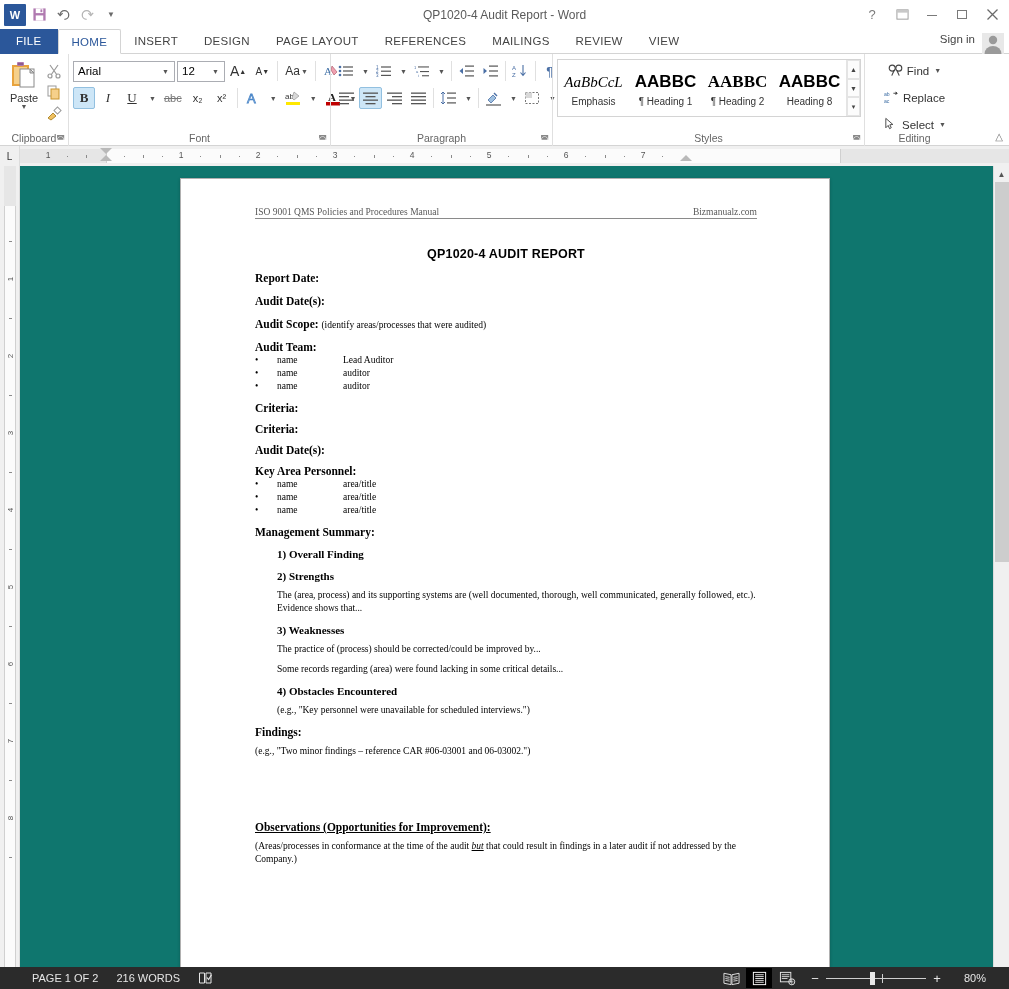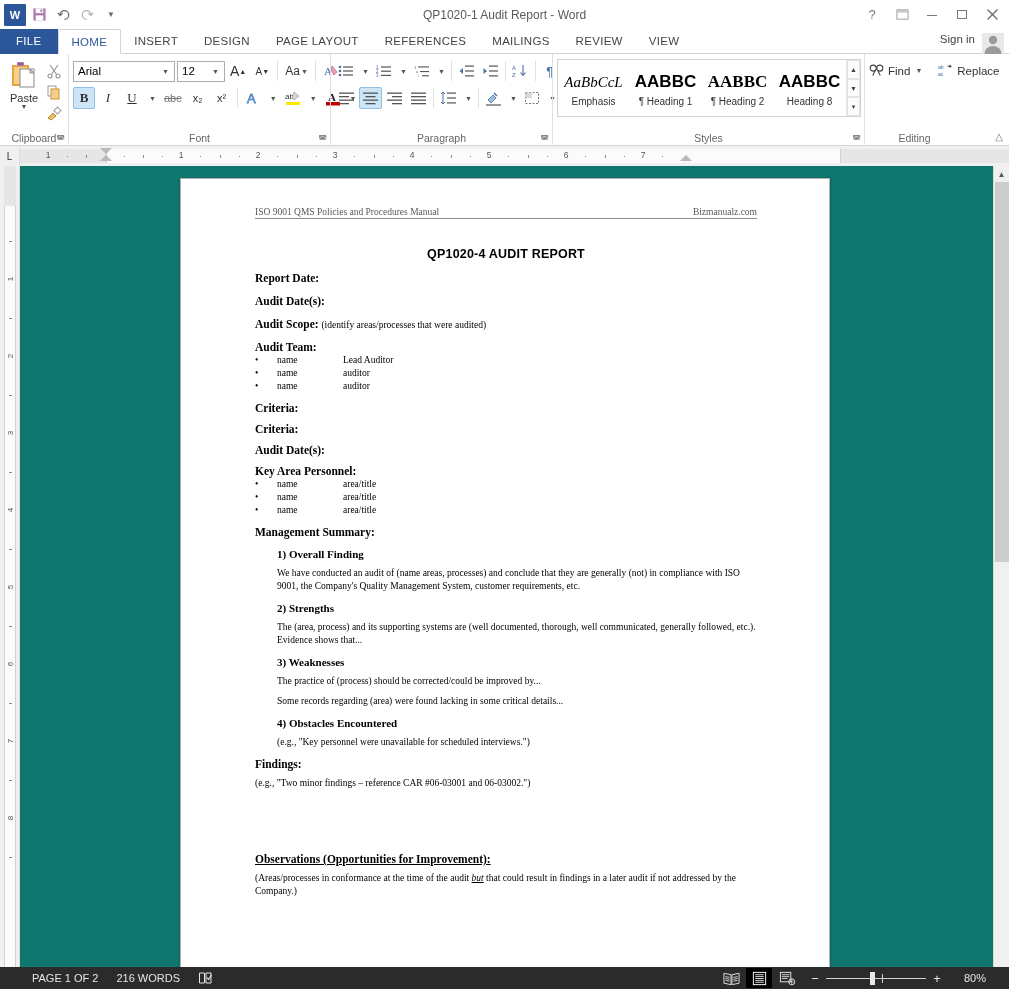--- a/index.html
+++ b/index.html
@@ -270,21 +270,21 @@
           </svg>
       </div>
       <div class="qatbtn">
         <svg width="15" height="14" viewBox="0 0 16 16">
             <path d="M12 8 A5 5 0 1 0 7 13" stroke="#b4b4b4" stroke-width="1.4" fill="none"></path>
             <path d="M14.5 5.5 L11.8 8.6 L9 5.8" stroke="#b4b4b4" stroke-width="1.4" fill="none"></path>
           </svg>
       </div>
       <div class="qatbtn" style="font-size:8px;">▼</div>
     </div>
-    <div class="titletext">QP1020-1 Audit Report - Word</div>
+    <div class="titletext">QP1020-4 Audit Report - Word</div>
     <div class="wincontrols">
       <div>?</div>
       <div>
         <svg width="13" height="13" viewBox="0 0 14 14">
             <rect x="1" y="2" width="12" height="10" fill="none" stroke="#9a9a9a"></rect>
             <rect x="1" y="2" width="12" height="3" fill="#c8c8c8"></rect>
           </svg>
       </div>
       <div>
         <svg width="12" height="10" viewBox="0 0 12 10">
@@ -623,21 +623,21 @@
             <div>▼</div>
             <div>▾</div>
           </div>
         </div>
       </div>
       <div class="grouplabel">Styles</div>
       <div class="dlglauncher">◚</div>
     </div>
 
     <div class="group grp-editing">
-      <div class="gcontent" style="flex-direction:row;align-items:flex-start;padding-top:4px;gap:16px;">
+      <div class="gcontent" style="flex-direction:column;align-items:center;padding-top:4px;gap:8px;">
         <div class="edrow">
           <span>
             <svg width="15" height="14" viewBox="0 0 16 14">
                 <circle cx="4.5" cy="5" r="3.2" fill="none" stroke="#444" stroke-width="1.2"></circle>
                 <circle cx="11.5" cy="5" r="3.2" fill="none" stroke="#444" stroke-width="1.2"></circle>
                 <path d="M6.5 7.5 L4 13 M9.5 7.5 L12 13" stroke="#444" stroke-width="1.2"></path>
               </svg>
           </span>
           <span>Find</span>
           <span class="caretmini">▼</span>
@@ -794,21 +794,20 @@
             <li>
                 <span class="bul">•</span>
                 <span class="nm">name</span>
                 <span>area/title</span>
               </li>
           </ul>
 
           <div class="lbl-tight">Management Summary:</div>
 
           <div class="h-sub">1) Overall Finding</div>
-          <div class="ptext">We have conducted an audit of (name areas, processes) and conclude that they are generally (not) in compliance with ISO 9001, the Company's Quality Management System, customer requirements, etc.</div>
 
           <div class="h-sub">2) Strengths</div>
           <div class="ptext">The (area, process) and its supporting systems are (well documented, thorough, well communicated, generally followed, etc.).  Evidence shows that...</div>
 
           <div class="h-sub">3) Weaknesses</div>
           <div class="ptext">The practice of (process) should be corrected/could be improved by...</div>
           <div class="ptext">Some records regarding (area) were found lacking in some critical details...</div>
 
           <div class="h-sub">4) Obstacles Encountered</div>
           <div class="ptext">(e.g., "Key personnel were unavailable for scheduled interviews.")</div>

